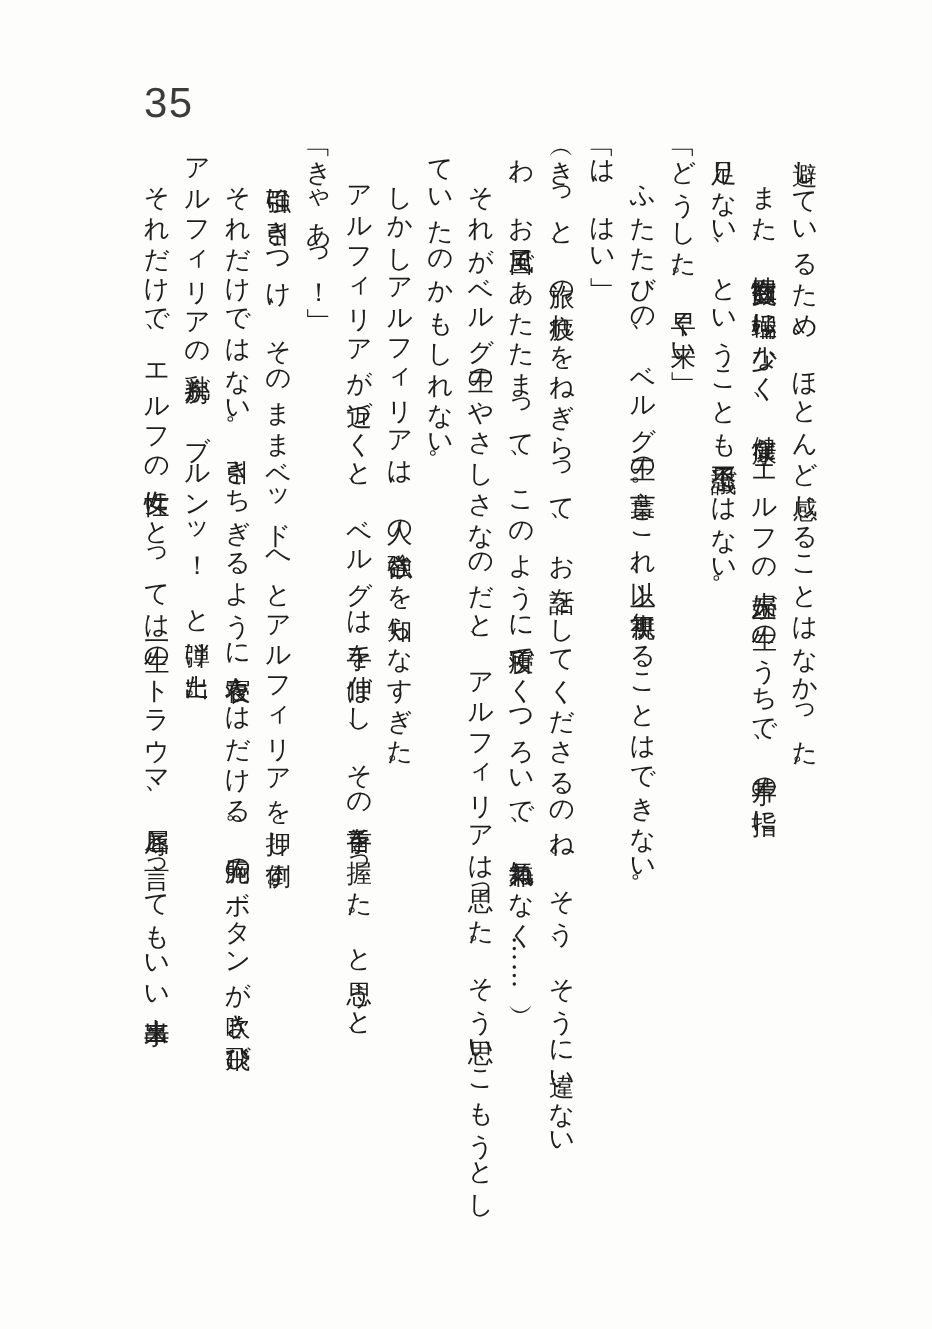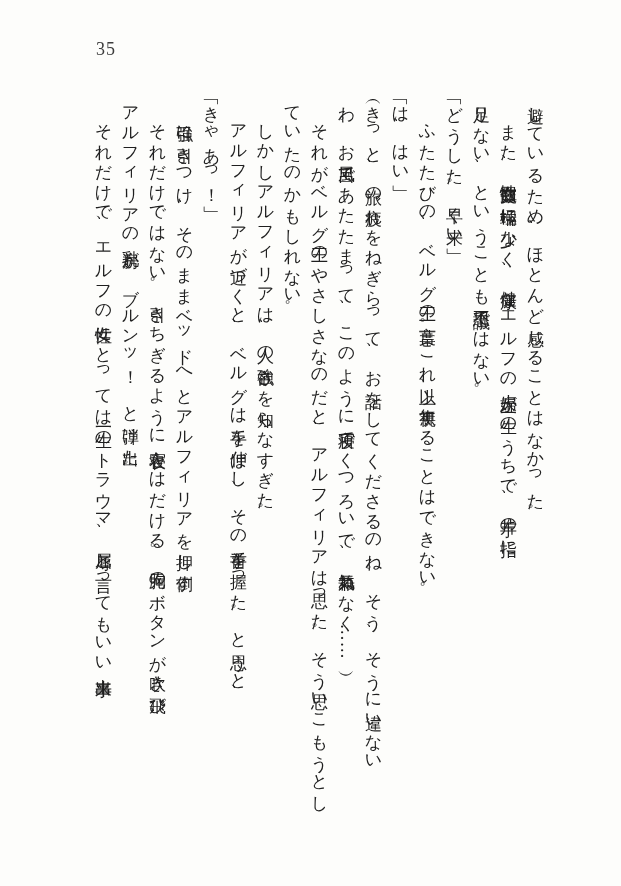--- a/index.html
+++ b/index.html
@@ -13,24 +13,24 @@
     overflow: hidden;
     position: relative;
   }
   .book-page {
     position: absolute;
     inset: 0;
     background: #fdfdfb;
   }
   .page-number {
     position: absolute;
-    top: 39px;
+    top: 53px;
     left: 96px;
-    font-family: Liberation Serif, serif;
-    font-size: 18px;
+    font-family: Liberation Sans, sans-serif;
+    font-size: 28px;
     color: #3c3c3c;
     letter-spacing: 1px;
   }
   .vertical-text-block {
     position: absolute;
     top: 94px;
     right: 72px;
     height: 700px;
     writing-mode: vertical-rl;
     text-orientation: mixed;

